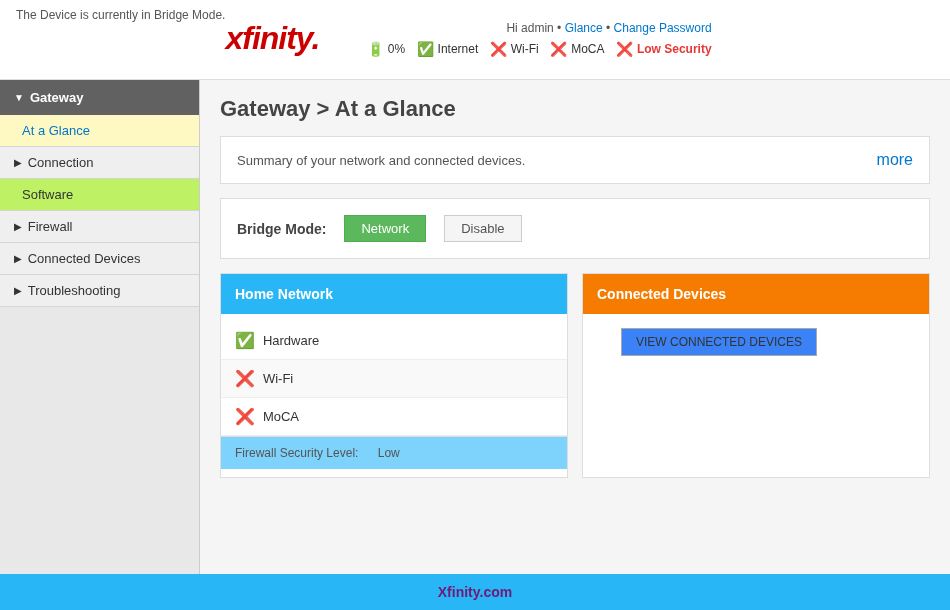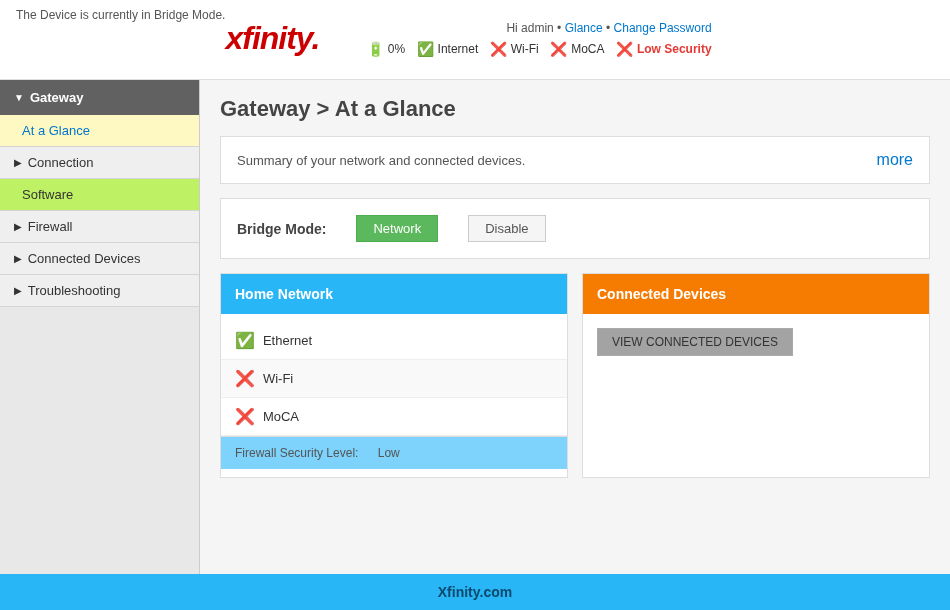--- a/index.html
+++ b/index.html
@@ -35,45 +35,45 @@
 
     
     #content { flex: 1; padding: 16px 20px; overflow-y: auto; background: #f5f5f5; }
     #page-title { font-size: 22px; font-weight: bold; color: #444; margin-bottom: 14px; }
     .card { background: #fff; border: 1px solid #ddd; margin-bottom: 14px; padding: 0; }
     .summary-row { display: flex; justify-content: space-between; align-items: center; padding: 14px 16px; }
     .summary-text { color: #555; font-size: 13px; }
     .more-link { color: #0077cc; font-size: 16px; text-decoration: none; }
 
     
-    .bridge-row { display: flex; align-items: center; padding: 16px 16px; gap: 30px; }
+    .bridge-row { display: flex; align-items: center; padding: 16px 16px; gap: 18px; }
     .bridge-label { font-size: 14px; font-weight: bold; color: #444; }
     .btn-enable { background: #5cb85c; color: #fff; border: 1px solid #4cae4c; padding: 5px 16px; font-size: 13px; cursor: pointer; }
     .btn-disable { background: #f5f5f5; color: #555; border: 1px solid #ccc; padding: 5px 16px; font-size: 13px; cursor: pointer; }
 
     
     #two-col { display: flex; gap: 14px; justify-content: flex-end; }
     .panel { flex: 1; background: #fff; border: 1px solid #ddd; }
     .panel-header { padding: 12px 14px; font-size: 14px; font-weight: bold; color: #fff; }
     .panel-header.blue { background: #29b6f6; }
     .panel-header.orange { background: #f57c00; }
     .panel-body { padding: 8px 0; }
     .net-item { display: flex; align-items: center; gap: 8px; padding: 9px 14px; font-size: 13px; border-bottom: 1px solid #eee; }
     .net-item:last-child { border-bottom: none; }
     .net-item.shaded { background: #f9f9f9; }
     .net-item.firewall { background: #7dd3fc; color: #555; font-size: 12px; border-top: 1px solid #ddd; }
     .icon-check { color: #4caf50; font-size: 16px; }
     .icon-x { color: #e53935; font-size: 16px; }
 
     
     .connected-body { padding: 14px; }
-    .btn-view { background: #a3a3a3; border: 1px solid #aaa; color: #333; padding: 6px 14px; font-size: 12px; cursor: pointer; }
+    .btn-view { background: #3b82f6; border: 1px solid #aaa; color: #333; padding: 6px 14px; font-size: 12px; cursor: pointer; margin-left: 24px; }
 
     
-    #footer { background: #29b6f6; color: #0c4a6e; text-align: center; padding: 10px; font-size: 14px; font-weight: bold; }
+    #footer { background: #29b6f6; color: #701a75; text-align: center; padding: 10px; font-size: 14px; font-weight: bold; }
   </style>
 </head>
 <body>
 
 <div id="top-bar">
   <div id="bridge-notice">The Device is currently in Bridge Mode.</div>
   <div id="header-main">
     <div id="logo">
       <span>xfinity.</span>
     </div>
@@ -156,21 +156,21 @@
       </div>
     </div>
 
     <div id="two-col">
 
       <div class="panel">
         <div class="panel-header blue">Home Network</div>
         <div class="panel-body">
           <div class="net-item">
             <span class="icon-check">✅</span>
-            <span>Ethernet</span>
+            <span>Hardware</span>
           </div>
           <div class="net-item shaded">
             <span class="icon-x">❌</span>
             <span>Wi-Fi</span>
           </div>
           <div class="net-item">
             <span class="icon-x">❌</span>
             <span>MoCA</span>
           </div>
           <div class="net-item firewall">

